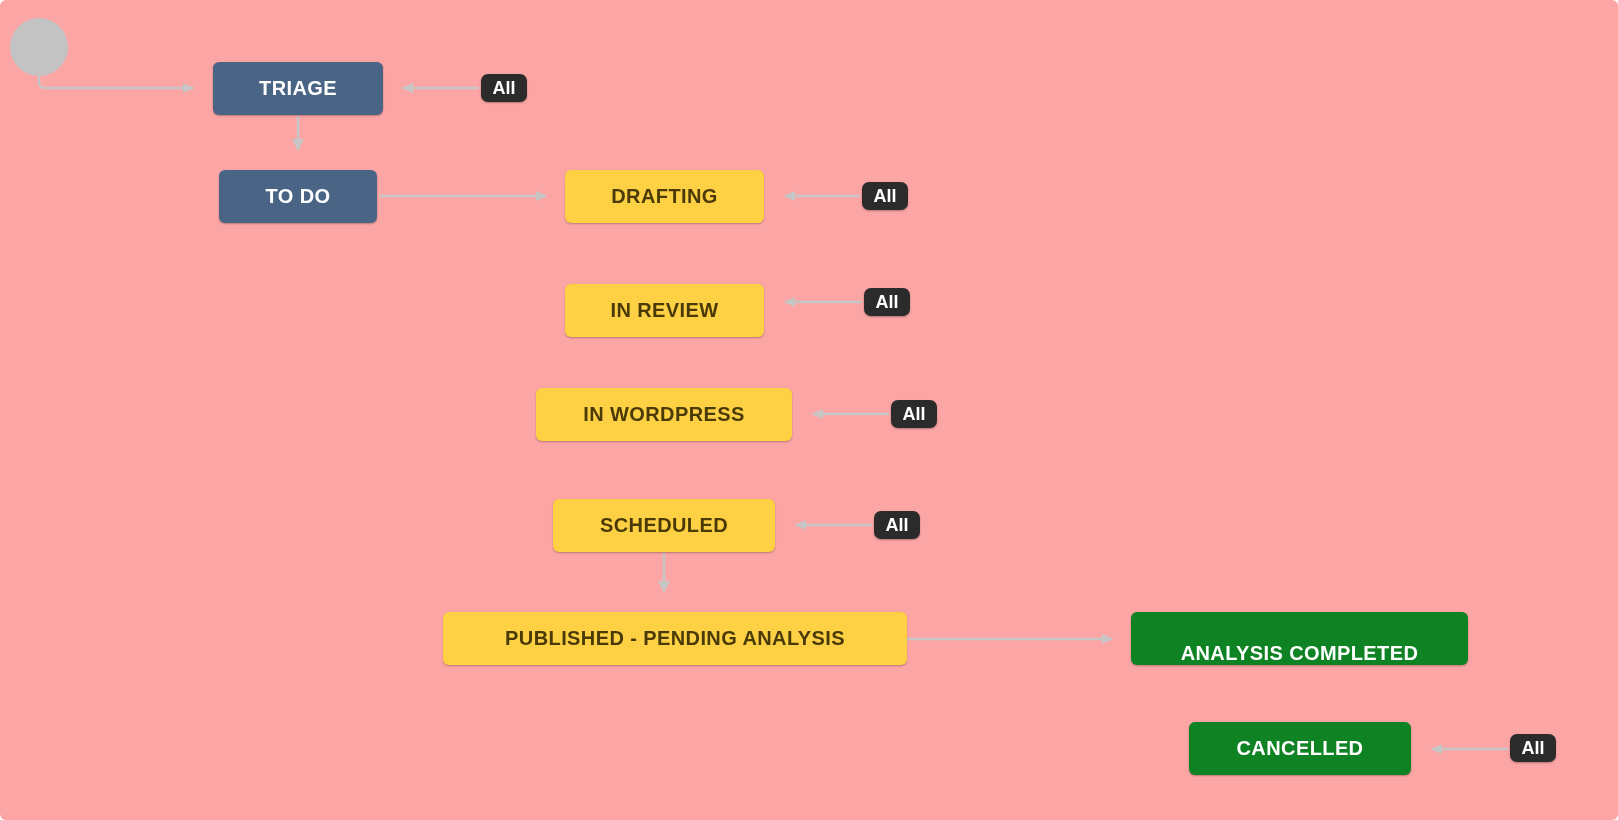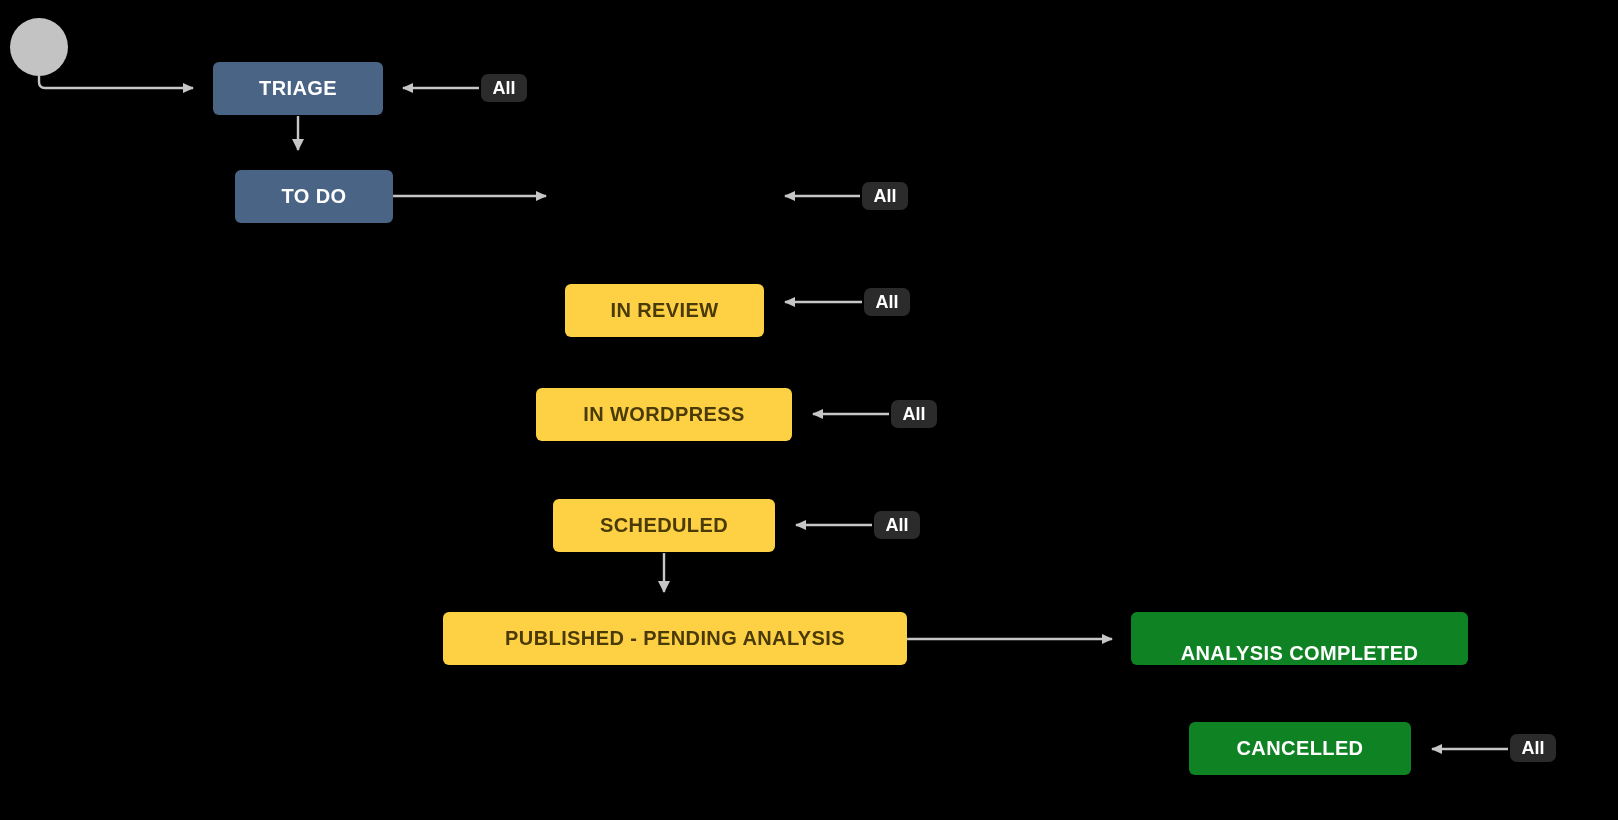--- a/index.html
+++ b/index.html
@@ -7,22 +7,23 @@
     padding: 0;
     background: #ffffff;
   }
   body {
     font-family: "Liberation Sans", sans-serif;
   }
   #canvas {
     position: relative;
     width: 1618px;
     height: 820px;
-    background: #000000;
+    background: #fca5a5;
     overflow: hidden;
+    border-radius: 6px;
   }
   svg.edges {
     position: absolute;
     left: 0;
     top: 0;
     width: 1618px;
     height: 820px;
     pointer-events: none;
   }
   .node {
@@ -118,24 +119,27 @@
       <path d="M1508,749 L1432,749" marker-end="url(#arrow-left)"></path>
     </g>
   </svg>
 
   <div class="start-dot" style="left:10px; top:18px; width:58px; height:58px;"></div>
 
   <div class="node node-blue" style="left:213px; top:62px; width:170px; height:53px;">
     <span>TRIAGE</span>
   </div>
 
-  <div class="node node-blue" style="left:219px; top:170px; width:158px; height:53px;margin-left:16px;">
+  <div class="node node-blue" style="left:219px; top:170px; width:158px; height:53px;">
     <span>TO DO</span>
   </div>
 
+  <div class="node node-yellow" style="left:565px; top:170px; width:199px; height:53px;">
+    <span>DRAFTING</span>
+  </div>
 
   <div class="node node-yellow" style="left:565px; top:276px; width:199px; height:53px;margin-top:8px;">
     <span>IN REVIEW</span>
   </div>
 
   <div class="node node-yellow" style="left:536px; top:388px; width:256px; height:53px;">
     <span>IN WORDPRESS</span>
   </div>
 
   <div class="node node-yellow" style="left:553px; top:499px; width:222px; height:53px;">

